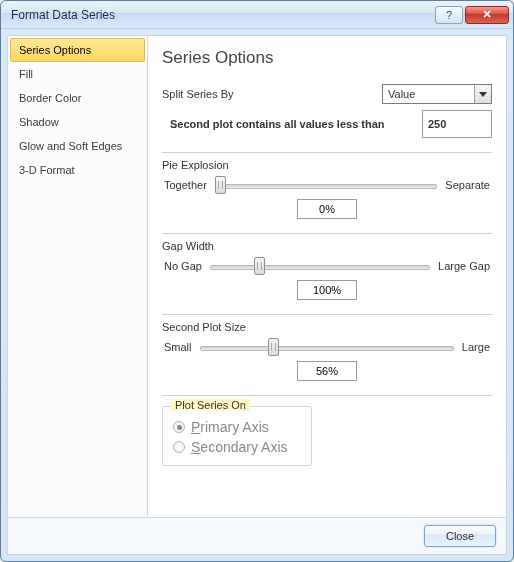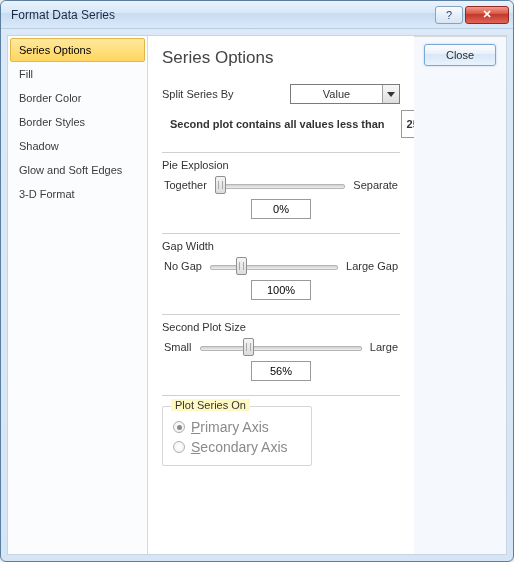--- a/index.html
+++ b/index.html
@@ -28,21 +28,21 @@
     font-size: 11px; color: #2d4666; cursor: default;
   }
   .tbtn.close {
     width: 44px;
     background: linear-gradient(#f29a8f,#d9513e 45%,#c0392b 46%,#e36455);
     border-color: #8f2a1e; color: #fff; font-weight: bold;
   }
 
   .client {
     flex: 1; margin: 6px; background: #fff;
-    border: 1px solid #c7d4e2; display: flex; flex-direction: row;
+    border: 1px solid #c7d4e2; display: flex; flex-direction: column;
   }
   .body { flex: 1; display: flex; }
   .sidebar {
     width: 140px; border-right: 1px solid #d8d8d8;
     padding: 2px; display: flex; flex-direction: column; gap: 0;
     background:#fbfcfd;
   }
   .navitem {
     padding: 5px 8px; font-size: 11px; color: #3b3b3b; cursor: default;
     border: 1px solid transparent; border-radius: 2px;
@@ -55,21 +55,21 @@
   .content { flex: 1; padding: 10px 14px 6px 14px; display: flex; flex-direction: column; gap: 10px; }
   h1.section-title { font-size: 17px; font-weight: 400; color: #444; margin: 2px 0 6px 0; }
 
   .row { display: flex; align-items: center; gap: 8px; font-size: 11px; color: #333; }
   .row .label { flex: 0 0 auto; }
   .row .fill { flex: 1; }
   .underline { text-decoration: underline; }
 
   .combo {
     width: 110px; height: 20px; border: 1px solid #7a7a7a;
-    display: flex; align-items: center; background: #fff; text-align: center;
+    display: flex; align-items: center; background: #fff;
   }
   .combo .val { flex: 1; padding: 0 5px; font-size: 11px; }
   .combo .arrow {
     width: 17px; height: 100%; border-left: 1px solid #9f9f9f;
     display: flex; align-items: center; justify-content: center;
     background: linear-gradient(#f7f7f7,#dedede);
   }
   .combo .arrow svg { width: 8px; height: 5px; }
   .textbox { width: 70px; height: 28px; border: 1px solid #9a9a9a; padding: 12px 5px; font-size: 11px; background: #fff; display:flex; align-items:center;}
 
@@ -146,21 +146,20 @@
         </div>
     </div>
   </div>
 
   <div class="client">
     <div class="body">
       <div class="sidebar" id="sidebar">
           <div class="navitem selected">Series Options</div>
           <div class="navitem">Fill</div>
           <div class="navitem">Border Color</div>
-          <div class="navitem">Border Styles</div>
           <div class="navitem">Shadow</div>
           <div class="navitem">Glow and Soft Edges</div>
           <div class="navitem">3-D Format</div>
         </div>
 
       <div class="content">
         <h1 class="section-title">Series Options</h1>
 
         <div class="row">
           <span class="label">

